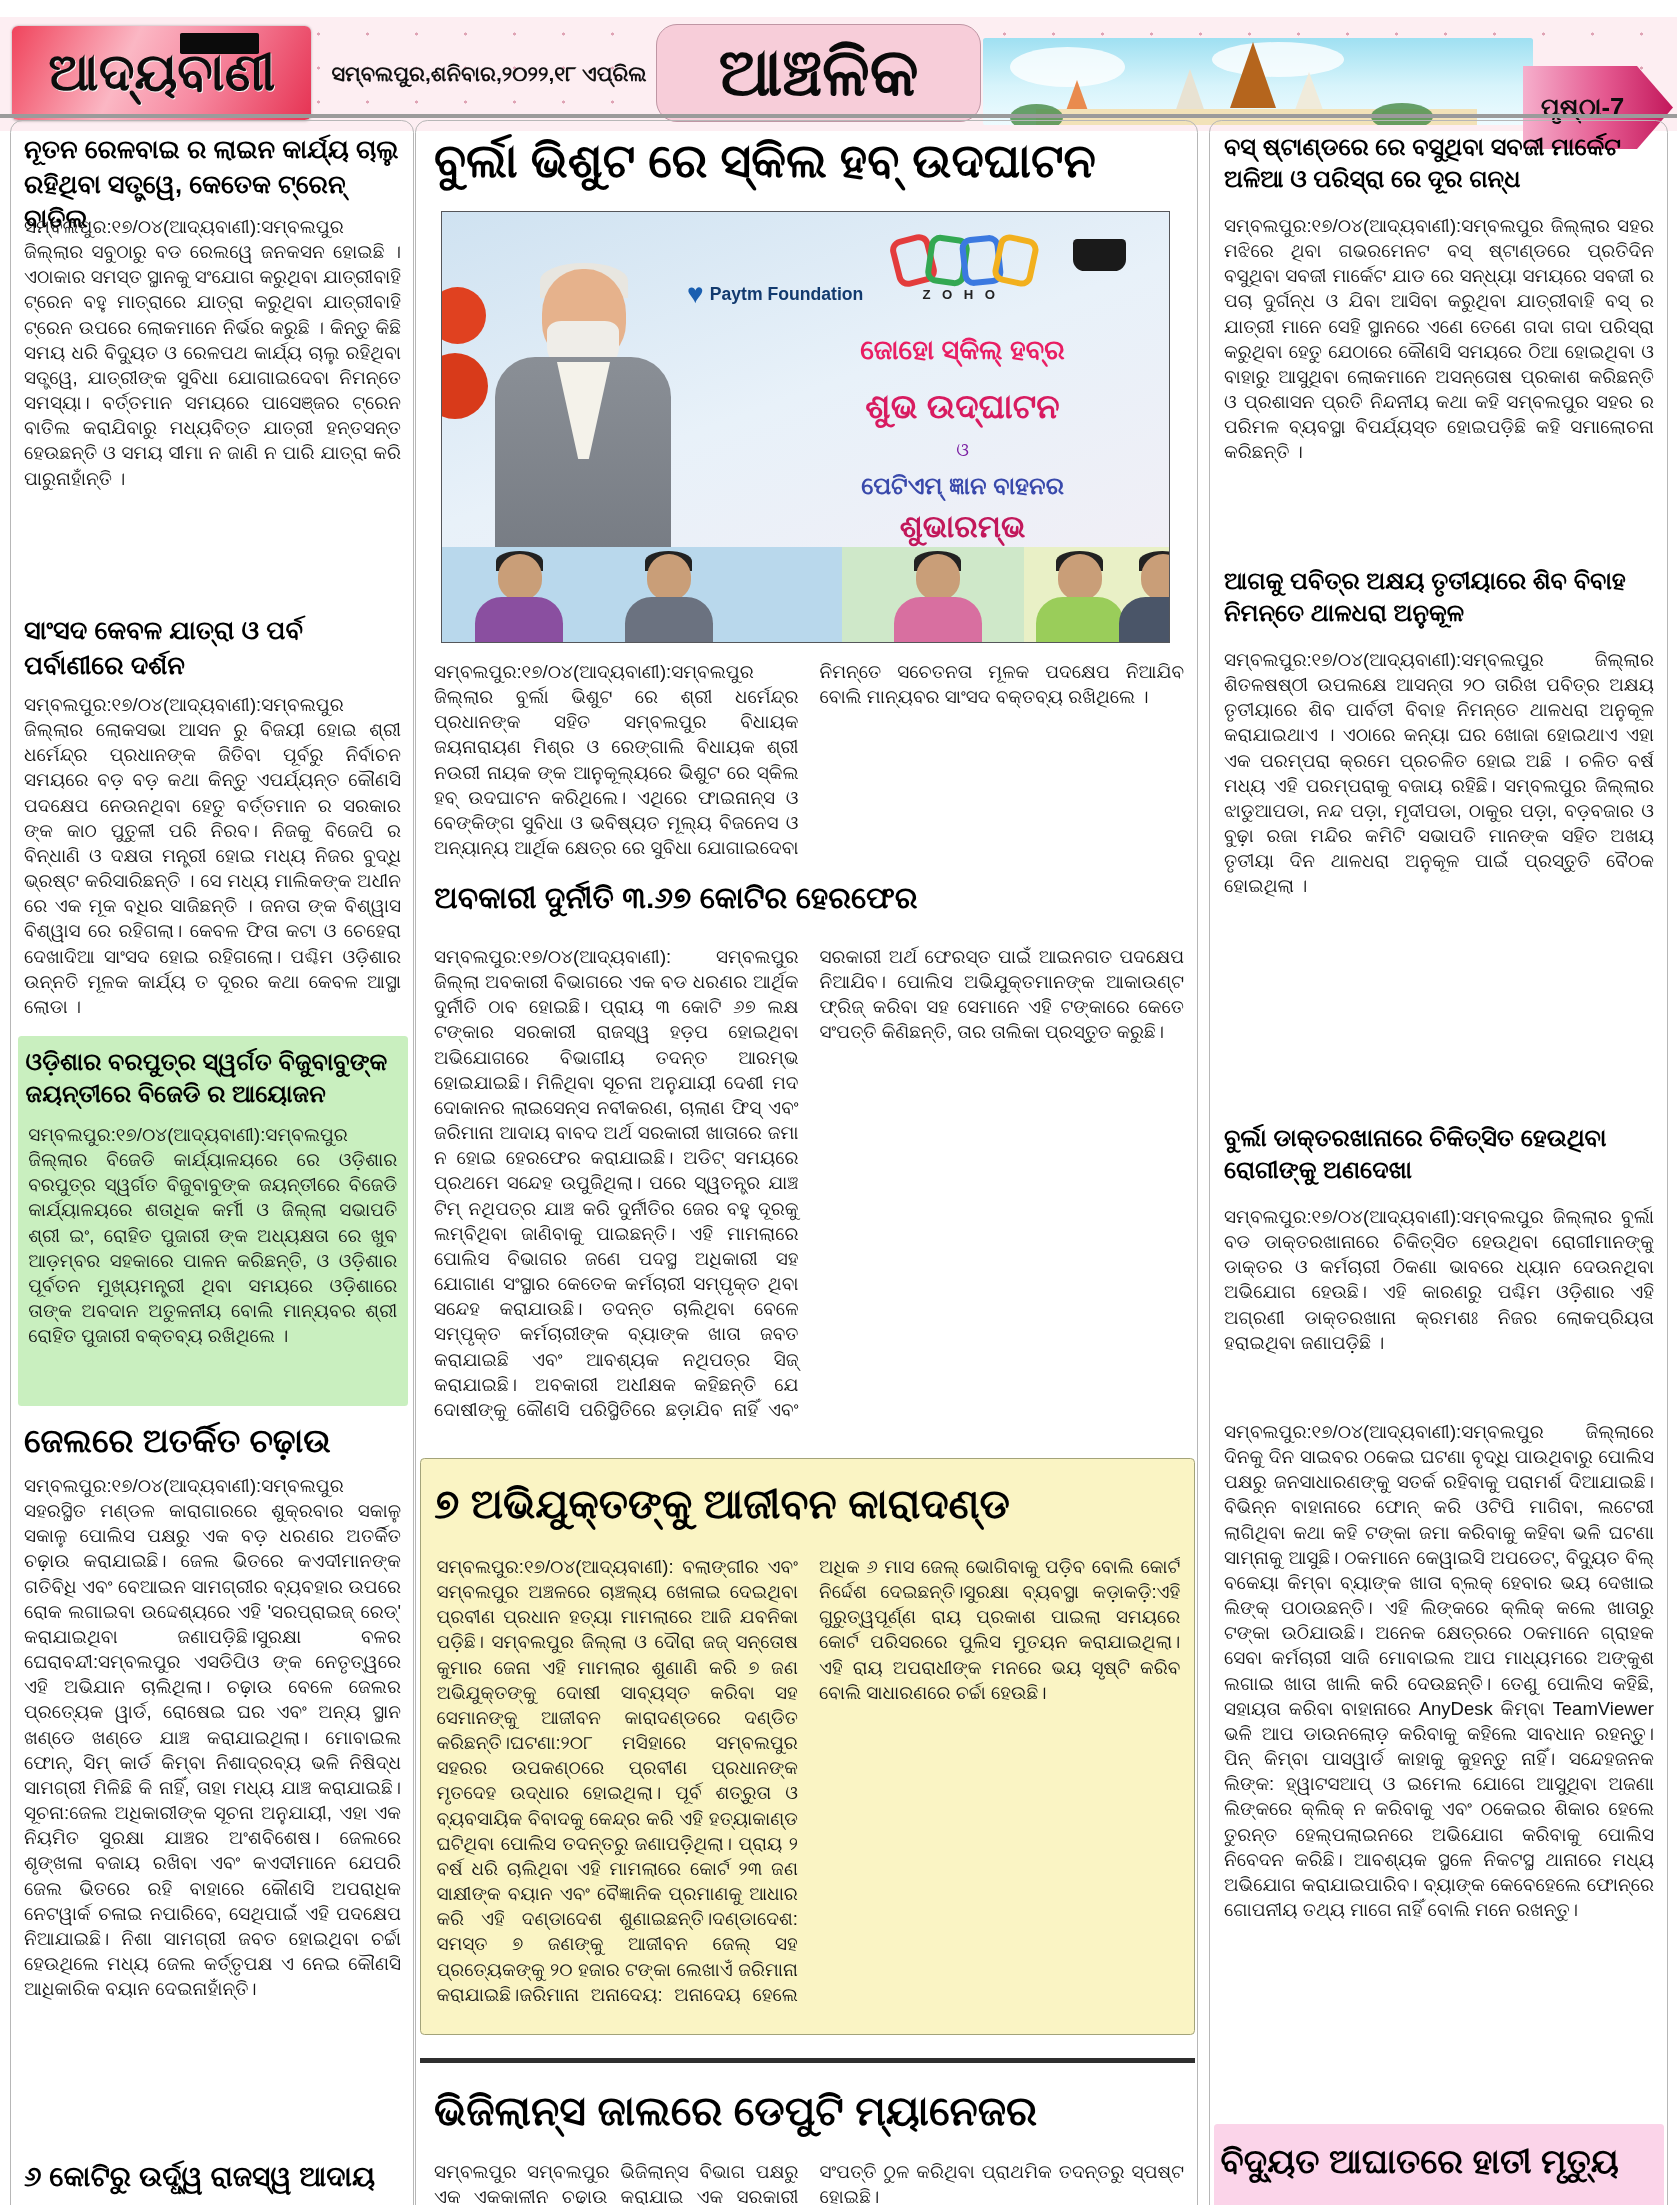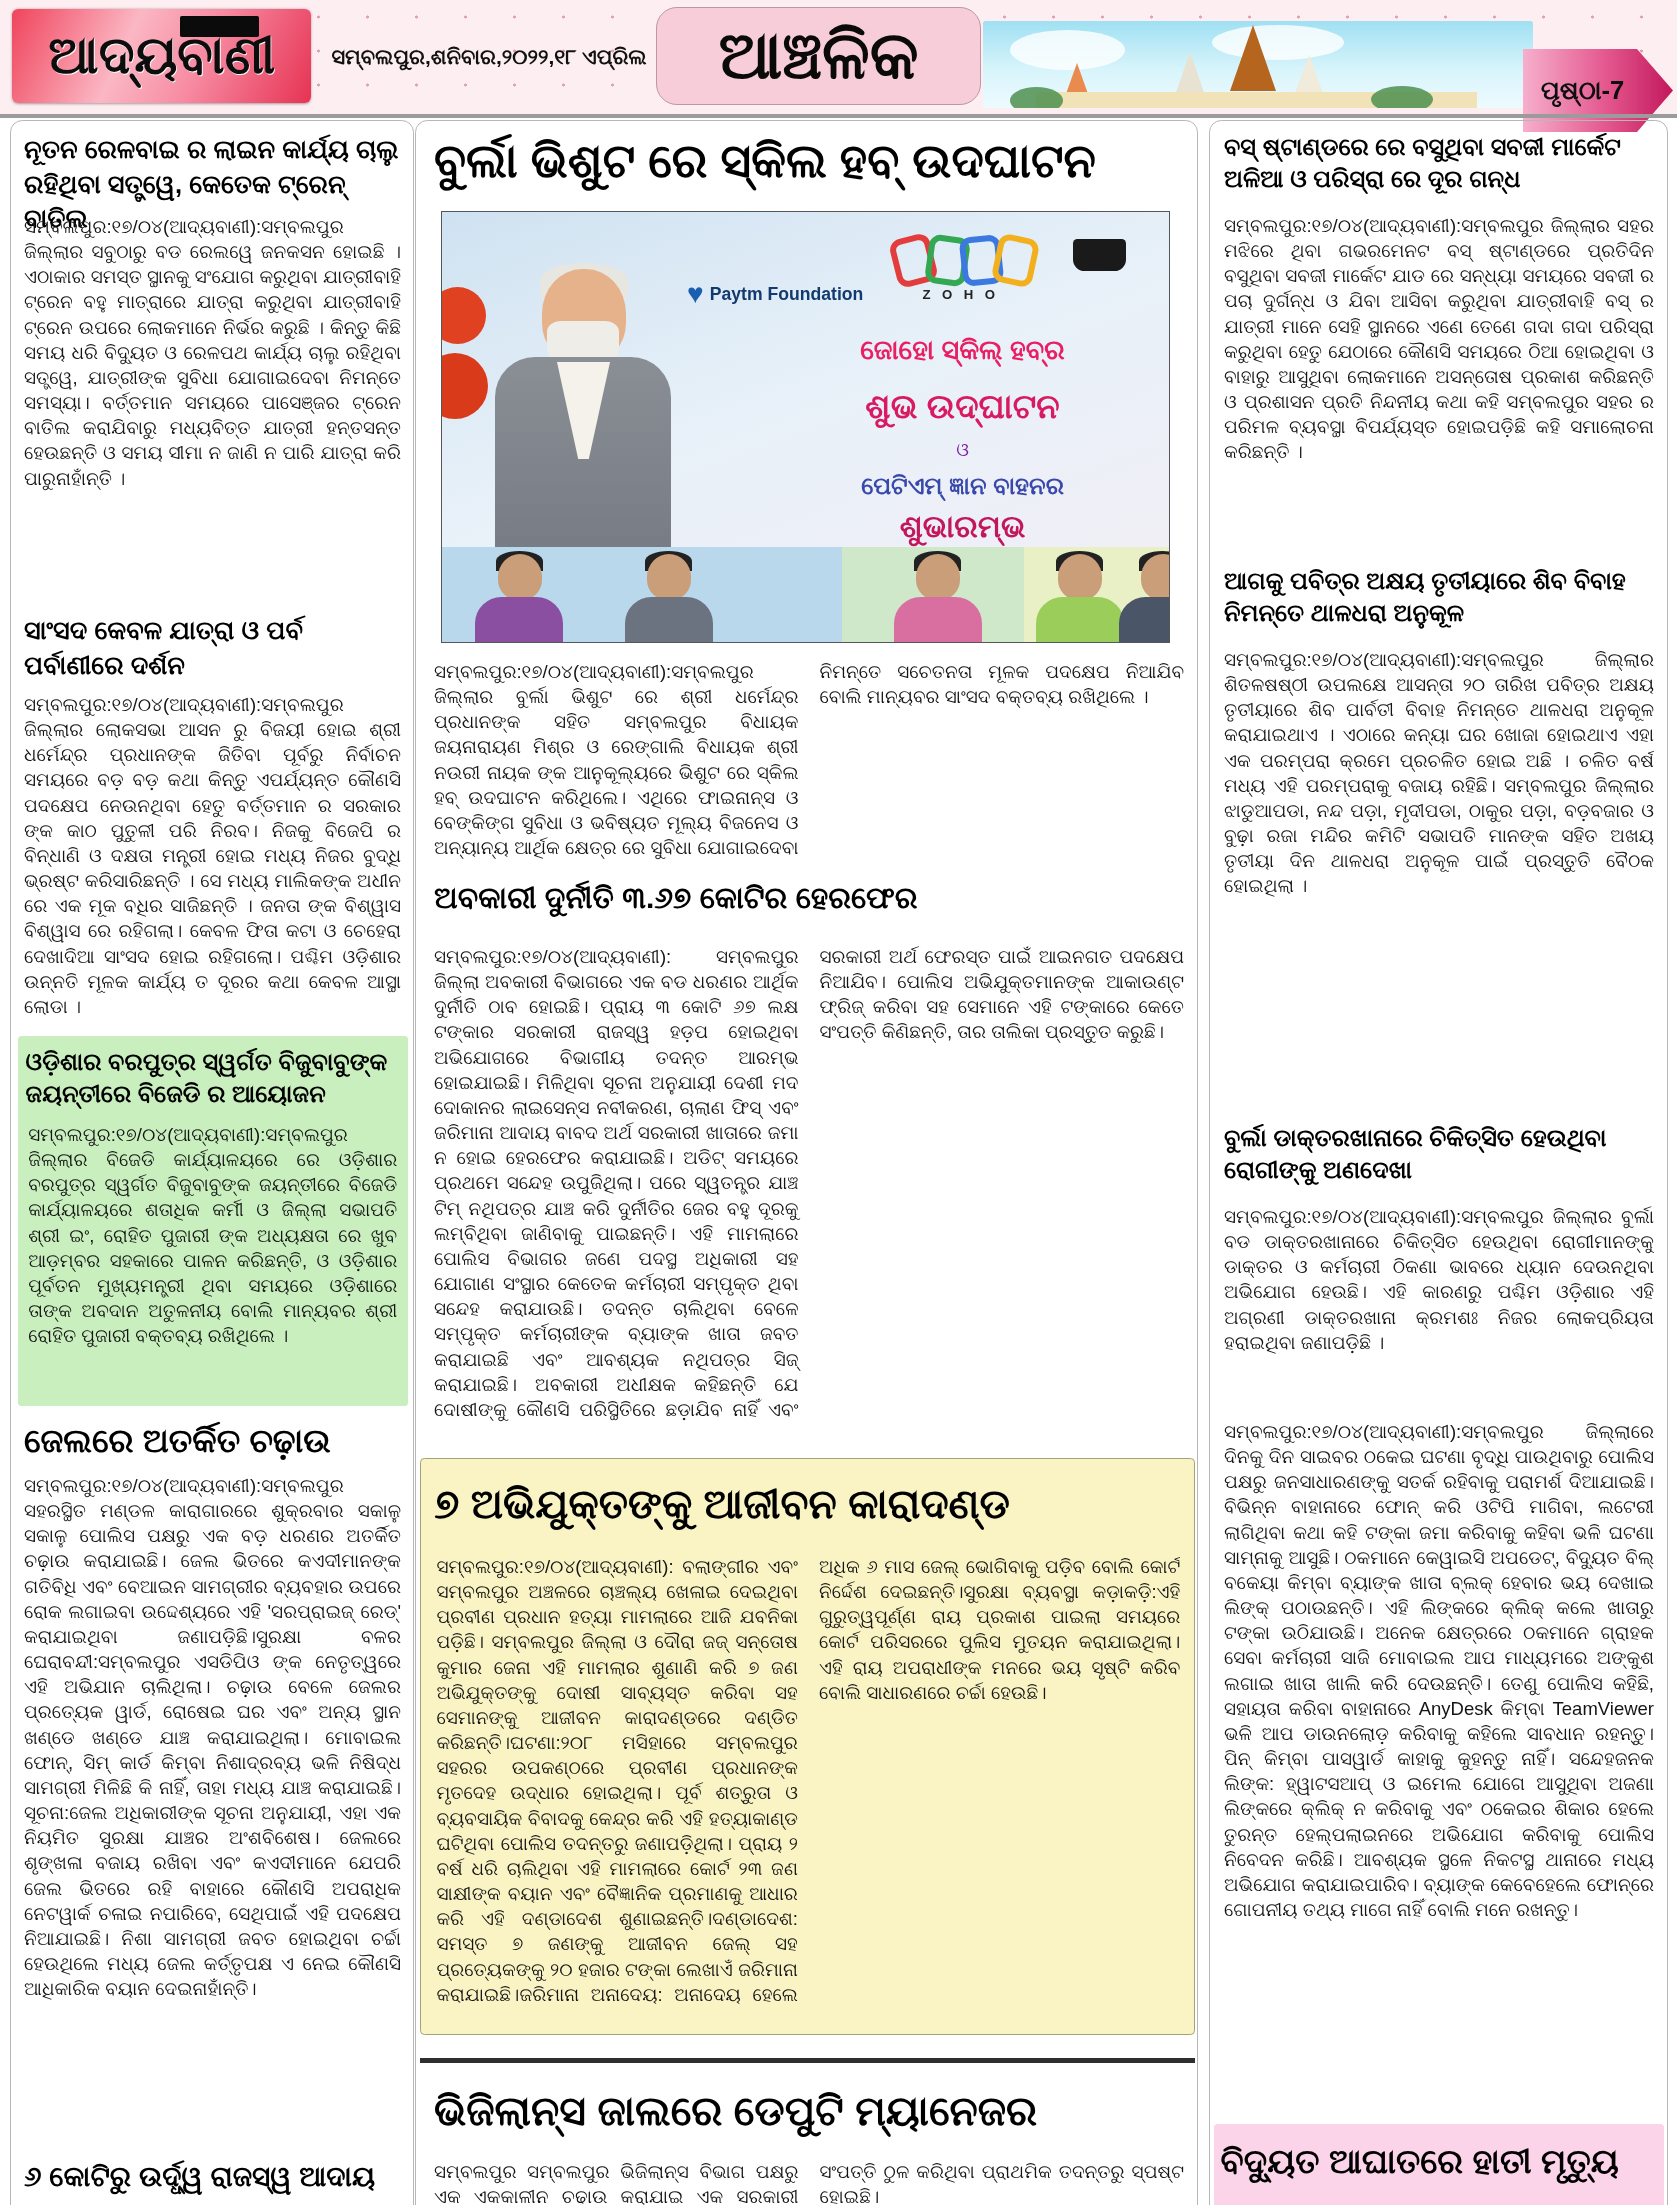--- a/index.html
+++ b/index.html
@@ -3,21 +3,21 @@
 <meta charset="utf-8">
 <style>
   * { margin:0; padding:0; box-sizing:border-box; }
   html,body { background:#e9e9e9; }
   #page {
     position:relative; width:1677px; height:2748px; background:#ffffff;
     font-family:"Liberation Sans", sans-serif; overflow:hidden;
   }
   
   #header {
-    position:absolute; left:0; top:0; width:1677px; height:114px;
+    position:absolute; left:0; top:17px; width:1677px; height:114px;
     background-color:#fdeef2;
     background-image:radial-gradient(circle, #dfa3b4 1.3px, transparent 1.8px);
     background-size:49px 34px;
   }
   #masthead {
     position:absolute; left:12.3px; top:8.8px; width:299px; height:94px;
     border-radius:6.2px;
     background:linear-gradient(115deg,#f0445c 0%,#fbb7c4 38%,#f78ba2 62%,#e63353 100%);
     display:flex; align-items:center; justify-content:center;
     box-shadow:0 0.9px 2.6px rgba(0,0,0,.35);

